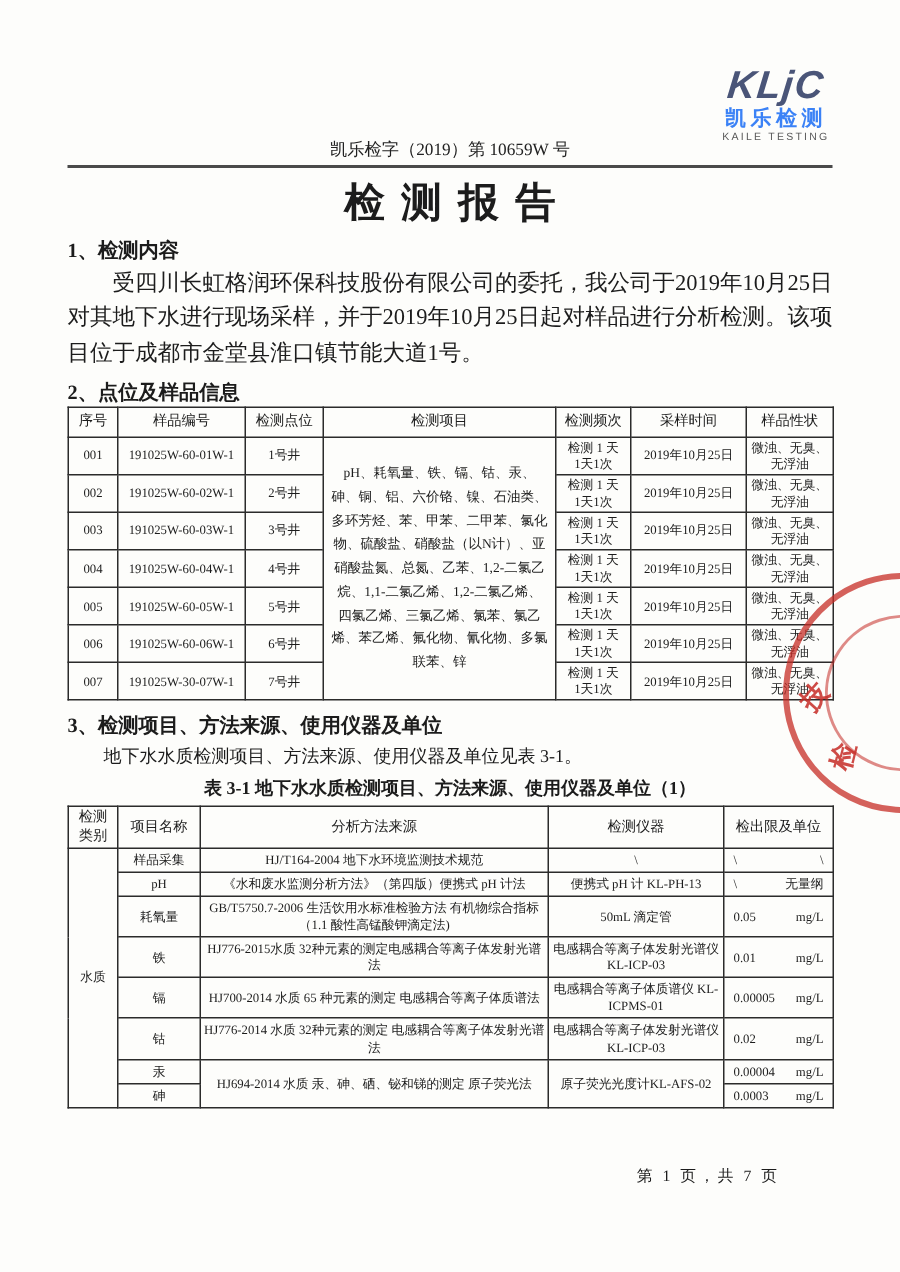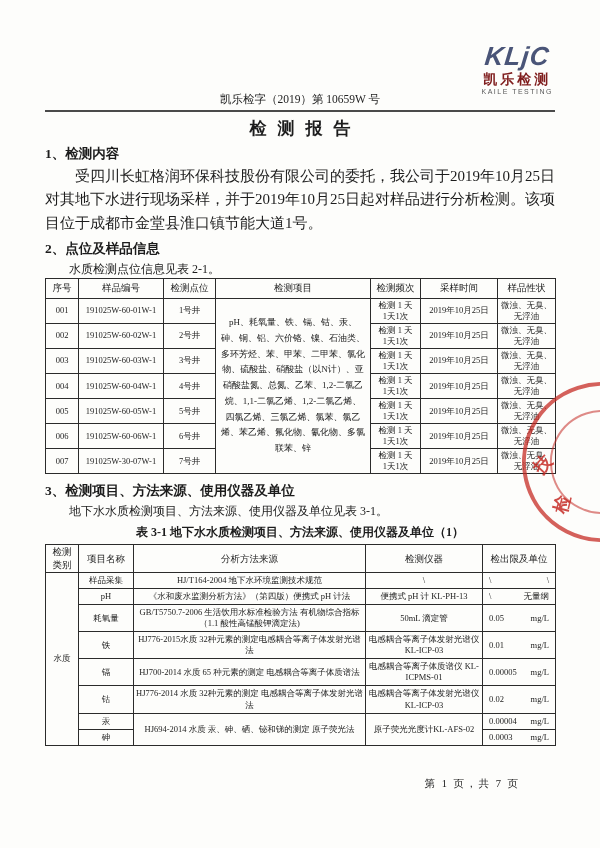--- a/index.html
+++ b/index.html
@@ -15,24 +15,24 @@
     color: #1c1c1c;
   }
   
   .hdr { position: relative; height: 112px; border-bottom: 2px solid #4a4a4a; }
   .logo { position: absolute; top: 42px; right: 2px; text-align: center; line-height: 1.1; }
   .logo-brand {
     font-family: "Liberation Sans", sans-serif;
     font-style: italic; font-weight: 900; font-size: 26px;
     color: #4a5578; letter-spacing: 1px; transform: skewX(-6deg); display: inline-block;
   }
-  .logo-cn { font-size: 14px; font-weight: bold; color: #7f1d1d; letter-spacing: 3px; margin-top: 1px; }
+  .logo-cn { font-size: 14px; font-weight: bold; color: #3b82f6; letter-spacing: 3px; margin-top: 1px; }
   .logo-en { font-family: "Liberation Sans", sans-serif; font-size: 7px; color: #5a5a5a; letter-spacing: 1.5px; margin-top: 1px; }
   .doc-no { position: absolute; bottom: 3px; width: 100%; text-align: center; font-size: 11.5px; color: #222; }
-  .title { text-align: center; font-size: 17px; font-weight: bold; letter-spacing: 11px; text-indent: 11px; margin: 5px 0 3px; }
+  .title { text-align: center; font-size: 27px; font-weight: bold; letter-spacing: 11px; text-indent: 11px; margin: 5px 0 3px; }
   
   .sec-h { font-size: 13.5px; font-weight: bold; margin-top: 5px; }
   .body-p { font-size: 15px; line-height: 1.55; text-align: justify; text-indent: 2em; margin-top: 2px; }
   .intro { font-size: 12px; text-indent: 2em; margin-top: 3px; }
   .tbl-title { text-align: center; font-size: 12px; font-weight: bold; margin: 4px 0 3px; }
   
   table { width: 100%; border-collapse: collapse; table-layout: fixed; }
   th, td {
     border: 1px solid #2b2b2b;
     font-size: 8.5px; font-weight: normal;
@@ -77,21 +77,20 @@
     </div>
     <div class="doc-no">凯乐检字（2019）第 10659W 号</div>
   </div>
 
   <div class="title">检测报告</div>
 
   <div class="sec-h">1、检测内容</div>
   <div class="body-p">受四川长虹格润环保科技股份有限公司的委托，我公司于2019年10月25日对其地下水进行现场采样，并于2019年10月25日起对样品进行分析检测。该项目位于成都市金堂县淮口镇节能大道1号。</div>
 
   <div class="sec-h">2、点位及样品信息</div>
-  <div class="intro">水质检测点位信息见表 2-1。</div>
 
   <table class="t2">
     <colgroup>
       <col style="width:33px">
         <col style="width:85px">
         <col style="width:52px">
       <col style="width:155px">
         <col style="width:50px">
         <col style="width:77px">
         <col style="width:58px">

